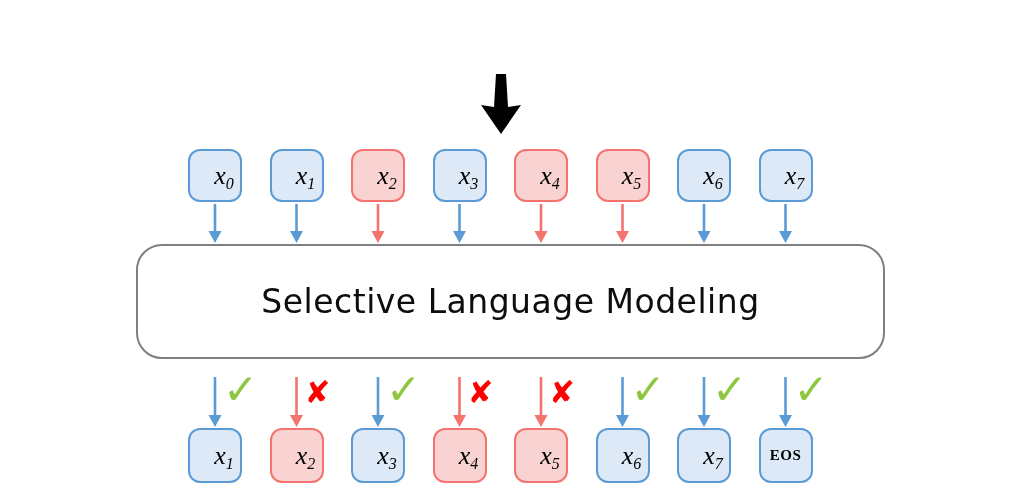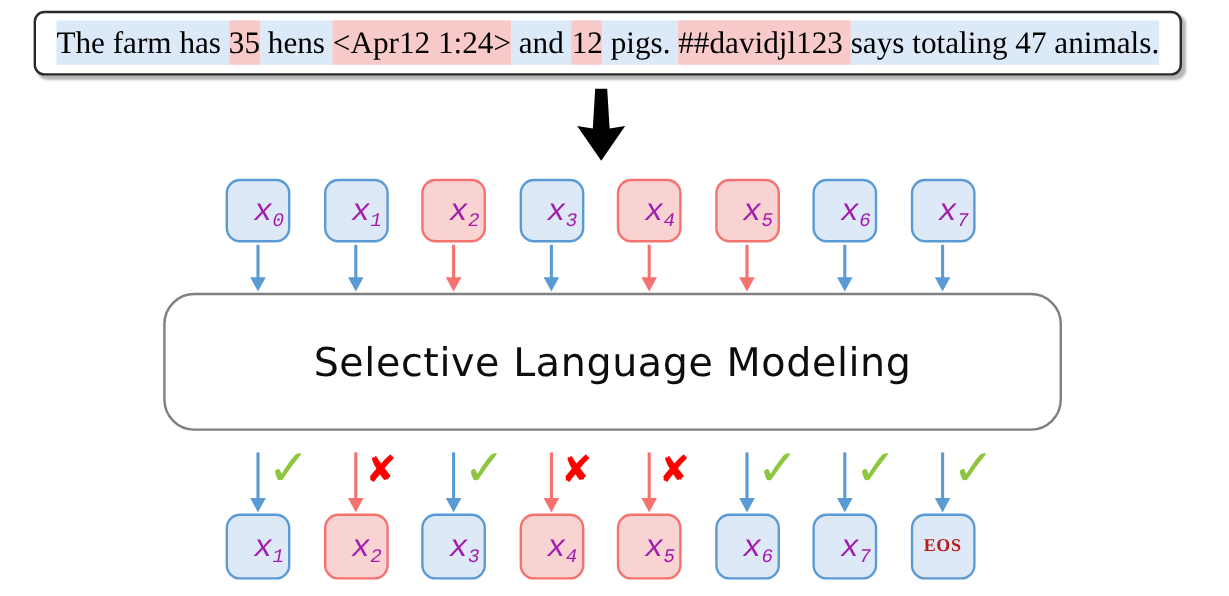--- a/index.html
+++ b/index.html
@@ -24,27 +24,27 @@
   
   #arrow-layer{position:absolute;left:0;top:0;width:1024px;height:497px;}
   
   .token{
     position:absolute;width:54px;box-sizing:border-box;border-radius:12px;
     display:flex;align-items:center;justify-content:center;
   }
   .token.blue{background:var(--blue-fill);border:2.5px solid var(--blue-border);}
   .token.red{background:var(--red-fill);border:2.5px solid var(--red-border);}
   .tok-label{
-    font-family:Liberation Mono, monospace;
-    font-style:italic;font-size:26px;color:#a21caf;line-height:1;margin-left:18px;
+    font-family:Liberation Serif, serif;
+    font-style:italic;font-size:26px;color:#000000;line-height:1;margin-left:18px;
   }
   .tok-label sub{font-size:16px;font-style:italic;line-height:0;vertical-align:-5px;}
   .eos{
     font-family:"Liberation Serif","DejaVu Serif",serif;
-    font-weight:bold;font-size:15px;letter-spacing:0.5px;color:#b91c1c;
+    font-weight:bold;font-size:15px;letter-spacing:0.5px;color:#000000;
   }
   
   #slm-box{
     position:absolute;left:136px;top:244px;width:749px;height:115px;box-sizing:border-box;
     border:2.5px solid var(--slm-border);border-radius:26px;background:#ffffff;
     display:flex;align-items:center;justify-content:center;
   }
   #slm-label{
     font-family:"DejaVu Sans","Liberation Sans",sans-serif;
     font-size:33px;color:#0d0d0d;letter-spacing:0.5px;
@@ -58,23 +58,20 @@
   .mark.cross{
     top:377px;color:var(--cross);font-size:31px;
     font-family:"DejaVu Sans",sans-serif;font-weight:bold;
   }
 </style>
 </head>
 <body>
 
 <div id="canvas">
 
-  <div id="sentence-box">
-    <span id="sentence-text"><span class="hl blue">The farm has </span><span class="hl red">35</span><span class="hl blue"> hens </span><span class="hl red">&lt;Apr12 1:24&gt;</span><span class="hl blue"> and </span><span class="hl red">12</span><span class="hl blue"> pigs. </span><span class="hl red">##davidjl123 </span><span class="hl blue">says totaling 47 animals.</span></span>
-  </div>
 
   <svg id="arrow-layer" width="1024" height="497" viewBox="0 0 1024 497">
       <polygon points="496,74 506,74 508,107 521,105 501,134 481,105 494,107" fill="#000000"></polygon>
       <g>
         <line x1="215" y1="204" x2="215" y2="232" stroke="#5B9BD5" stroke-width="2.6"></line>
         <polygon points="208.5,231 221.5,231 215,243" fill="#5B9BD5"></polygon>
       </g>
       <g>
         <line x1="296.5" y1="204" x2="296.5" y2="232" stroke="#5B9BD5" stroke-width="2.6"></line>
         <polygon points="290,231 303,231 296.5,243" fill="#5B9BD5"></polygon>

